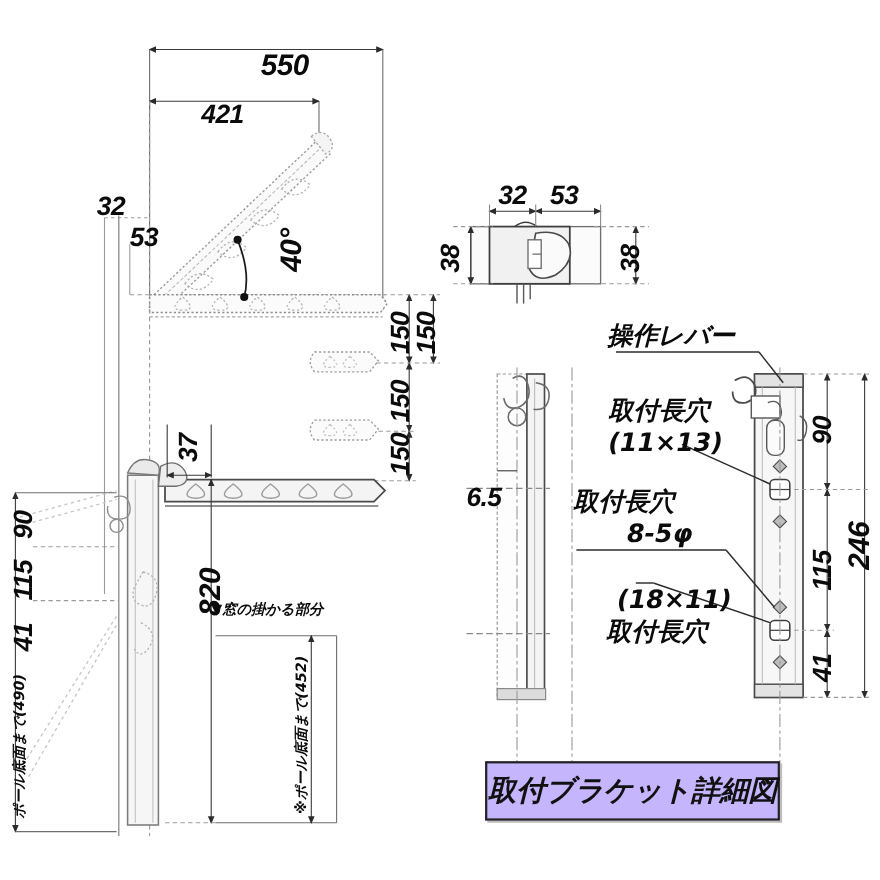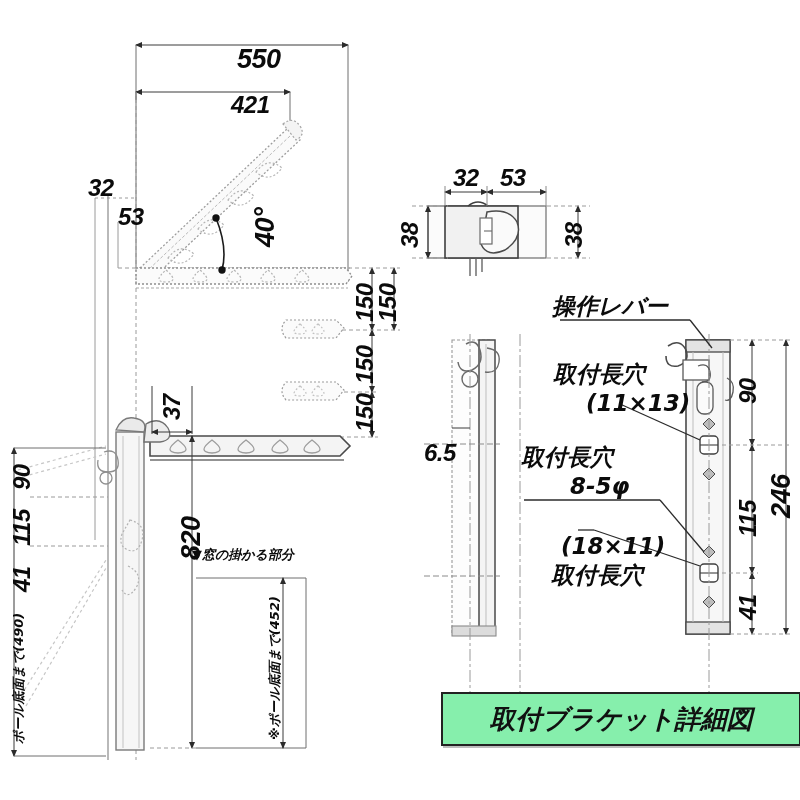--- a/index.html
+++ b/index.html
@@ -9,22 +9,22 @@
   svg.layer{position:absolute;left:0;top:0;width:800px;height:800px;}
   .dim{position:absolute;font-weight:bold;color:#0b0b0b;white-space:nowrap;
        letter-spacing:-0.5px;line-height:1;}
   .dim.h{font-size:27px;}
   .dim.m{font-size:24px;}
   .rot90{transform:rotate(-90deg);transform-origin:left top;}
   .jp{position:absolute;font-weight:bold;color:#0b0b0b;white-space:nowrap;
       font-family:"DejaVu Sans","Liberation Sans",sans-serif;line-height:1.05;}
   .jp.md{font-size:23px;}
   .jp.sm{font-size:13px;letter-spacing:0px;}
-  .titlebox{position:absolute;left:441px;top:692px;width:360px;height:54px;
-            border:2px solid #222;background:#86efac;box-sizing:border-box;
+  .titlebox{position:absolute;left:441px;top:692px;width:268px;height:54px;
+            border:2px solid #222;background:#c4b5fd;box-sizing:border-box;
             box-shadow:2px 2px 0 #bdbdbd;text-align:center;}
   .titlebox span{position:absolute;left:50%;top:50%;
             transform:translate(-50%,-50%);font-size:26px;font-weight:bold;
             font-family:"DejaVu Sans","Liberation Sans",sans-serif;
             white-space:nowrap;}
 </style>
 </head>
 <body>
 
 <div class="stage">
@@ -290,21 +290,21 @@
         <line x1="620" y1="404" x2="700" y2="440"></line>
         <line x1="524" y1="500" x2="660" y2="500"></line>
         <line x1="660" y1="500" x2="704" y2="552"></line>
         <line x1="578" y1="530" x2="594" y2="530"></line>
         <line x1="594" y1="530" x2="700" y2="566"></line>
       </g>
     </g>
   </svg>
 
   <div class="dim h" style="left:237px;top:46px;">550</div>
-  <div class="dim m" style="left:183px;top:93px;margin-left:48px;">421</div>
+  <div class="dim m" style="left:183px;top:93px;">421</div>
   <div class="dim m" style="left:88px;top:176px;">32</div>
   <div class="dim m" style="left:118px;top:205px;">53</div>
   <div class="dim h rot90" style="left:252px;top:247px;">40°</div>
 
   <div class="dim m rot90" style="left:353px;top:322px;">150</div>
   <div class="dim m rot90" style="left:353px;top:384px;">150</div>
   <div class="dim m rot90" style="left:353px;top:432px;">150</div>
   <div class="dim m rot90" style="left:376px;top:322px;">150</div>
 
   <div class="dim m rot90" style="left:160px;top:420px;">37</div>
@@ -322,21 +322,21 @@
   <div class="dim m" style="left:453px;top:166px;">32</div>
   <div class="dim m" style="left:500px;top:166px;">53</div>
   <div class="dim m rot90" style="left:398px;top:248px;">38</div>
   <div class="dim m rot90" style="left:562px;top:248px;">38</div>
 
   <div class="dim m" style="left:424px;top:413px;margin-top:28px;">6.5</div>
 
   <div class="jp md" style="left:552px;top:294px;">操作レバー</div>
 
   <div class="jp md" style="left:553px;top:362px;">取付長穴</div>
-  <div class="jp md" style="left:586px;top:391px;">(11×13)</div>
+  <div class="jp md" style="left:553px;top:391px;">(11×13)</div>
 
   <div class="jp md" style="left:521px;top:445px;">取付長穴</div>
   <div class="jp md" style="left:570px;top:474px;">8-5φ</div>
 
   <div class="jp md" style="left:561px;top:534px;">(18×11)</div>
   <div class="jp md" style="left:551px;top:563px;">取付長穴</div>
 
   <div class="dim m rot90" style="left:736px;top:404px;">90</div>
   <div class="dim m rot90" style="left:736px;top:537px;">115</div>
   <div class="dim m rot90" style="left:736px;top:620px;">41</div>

